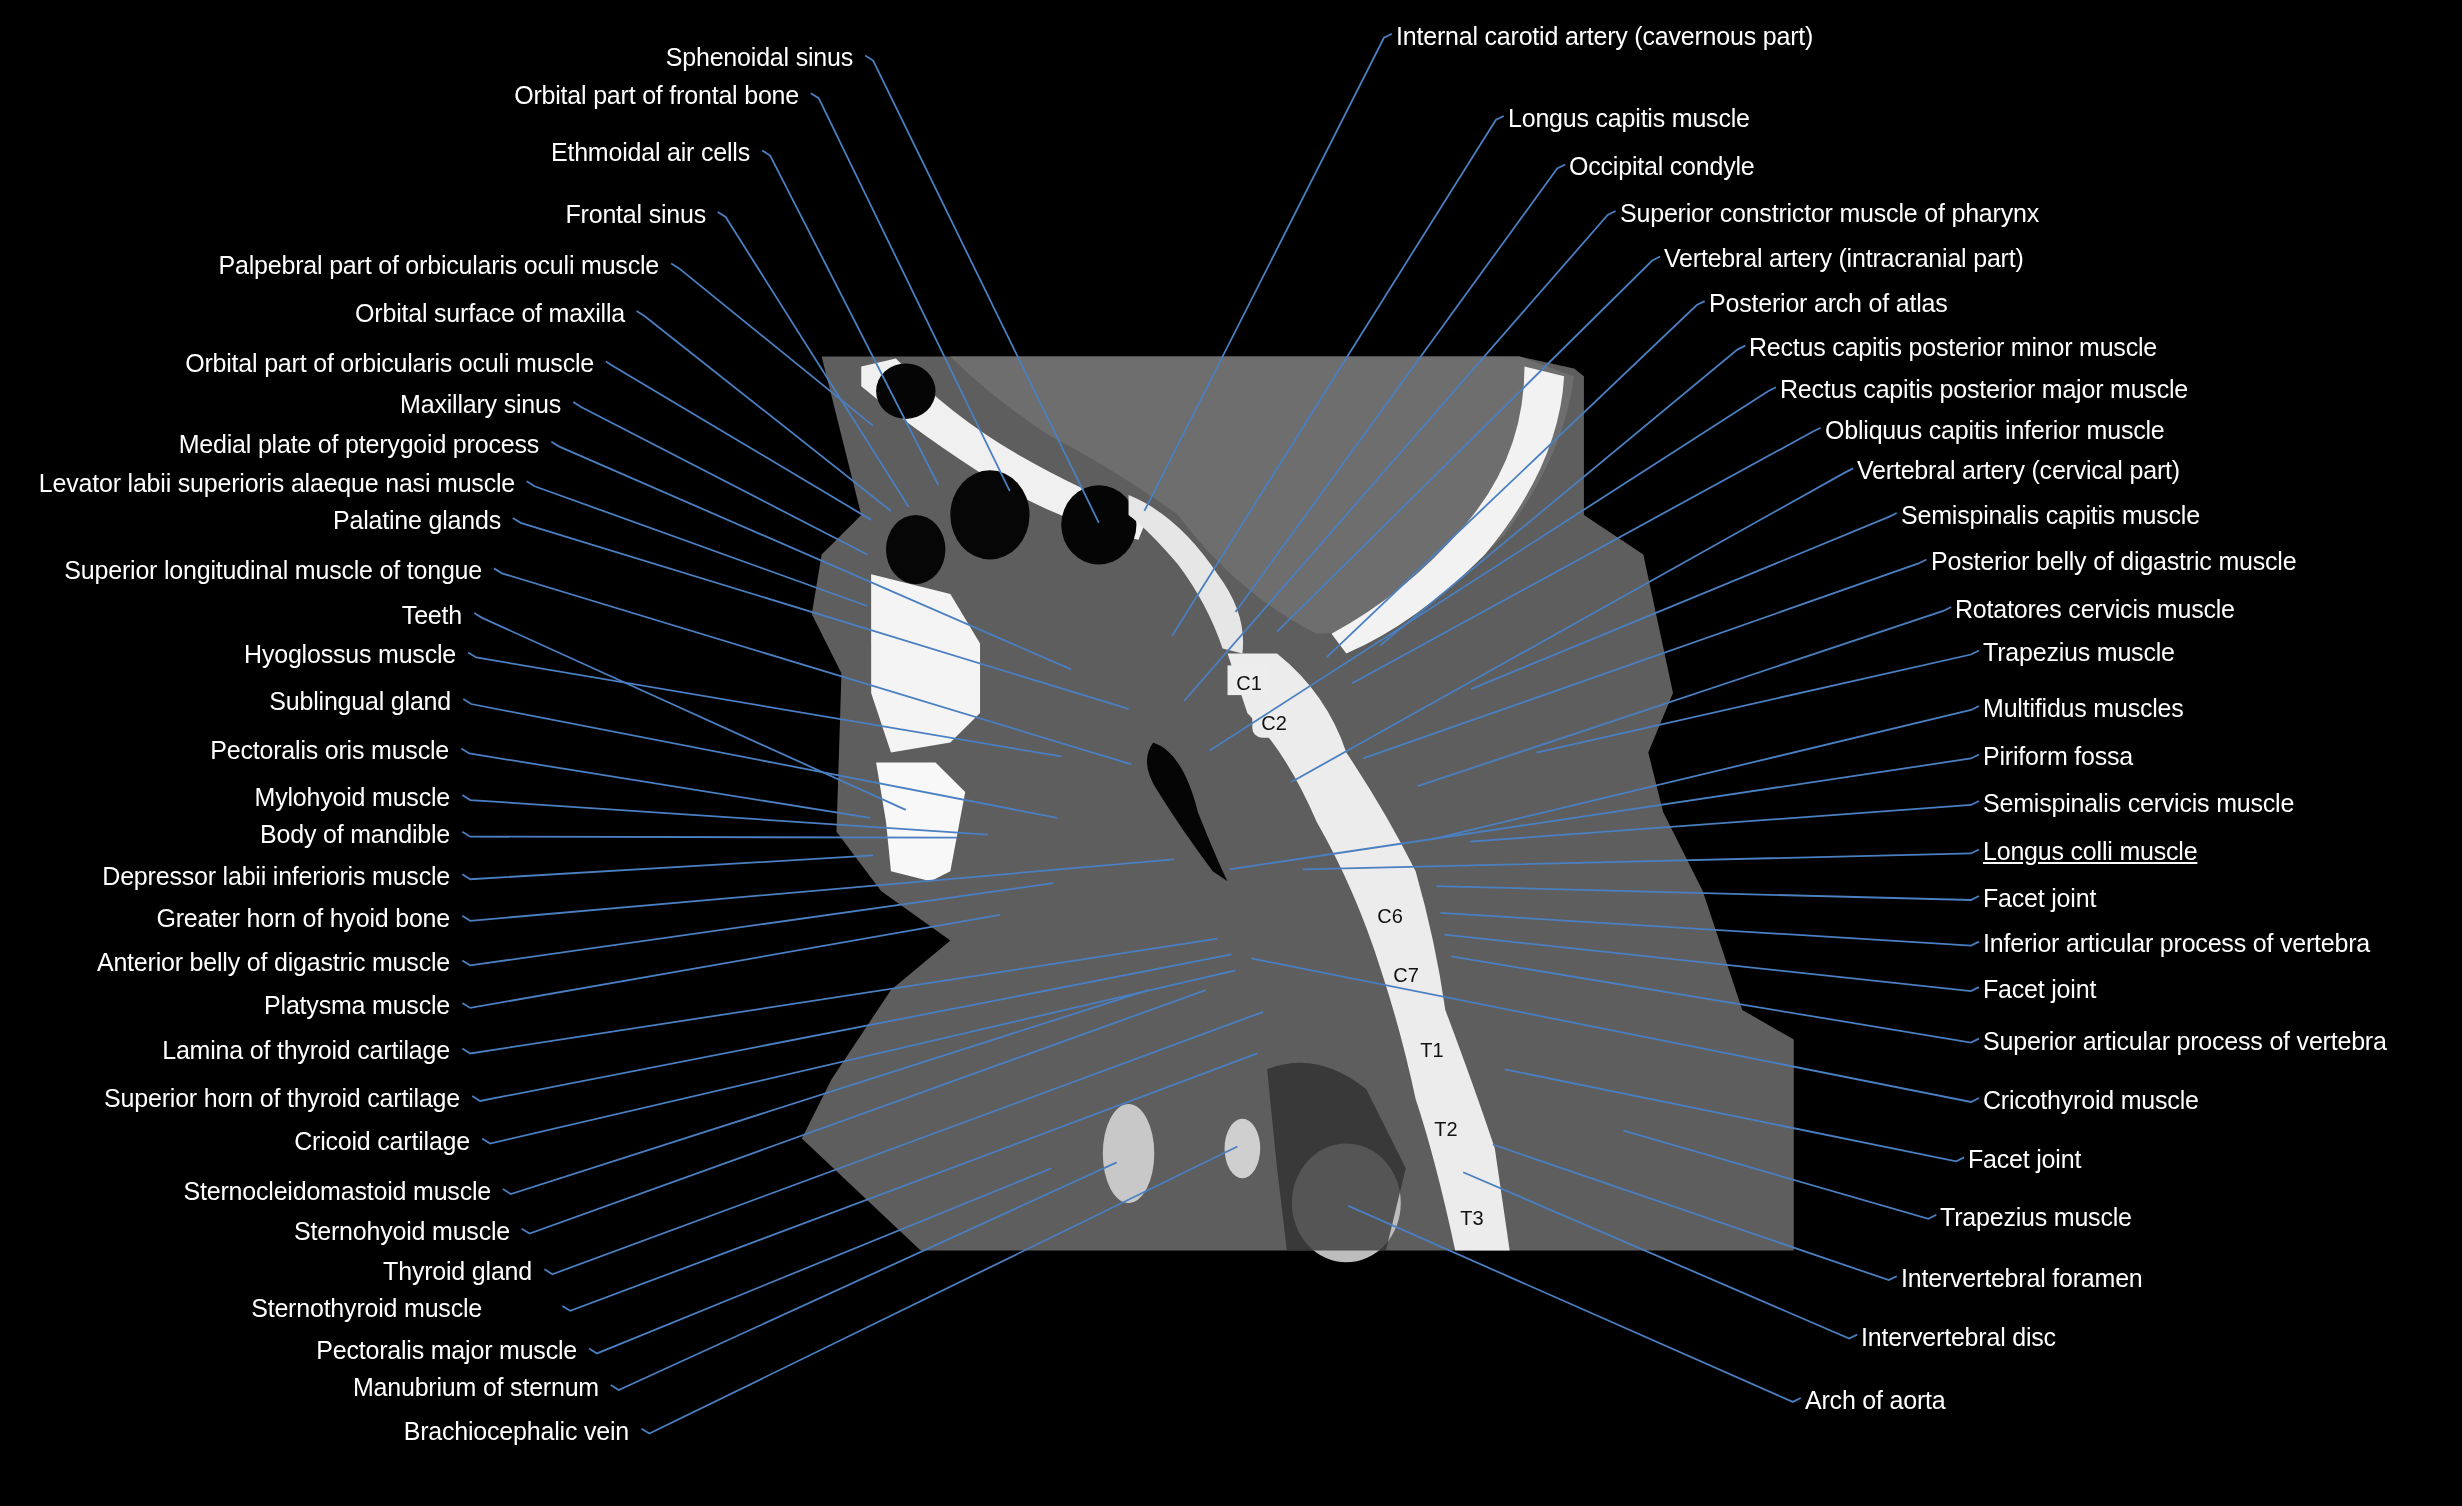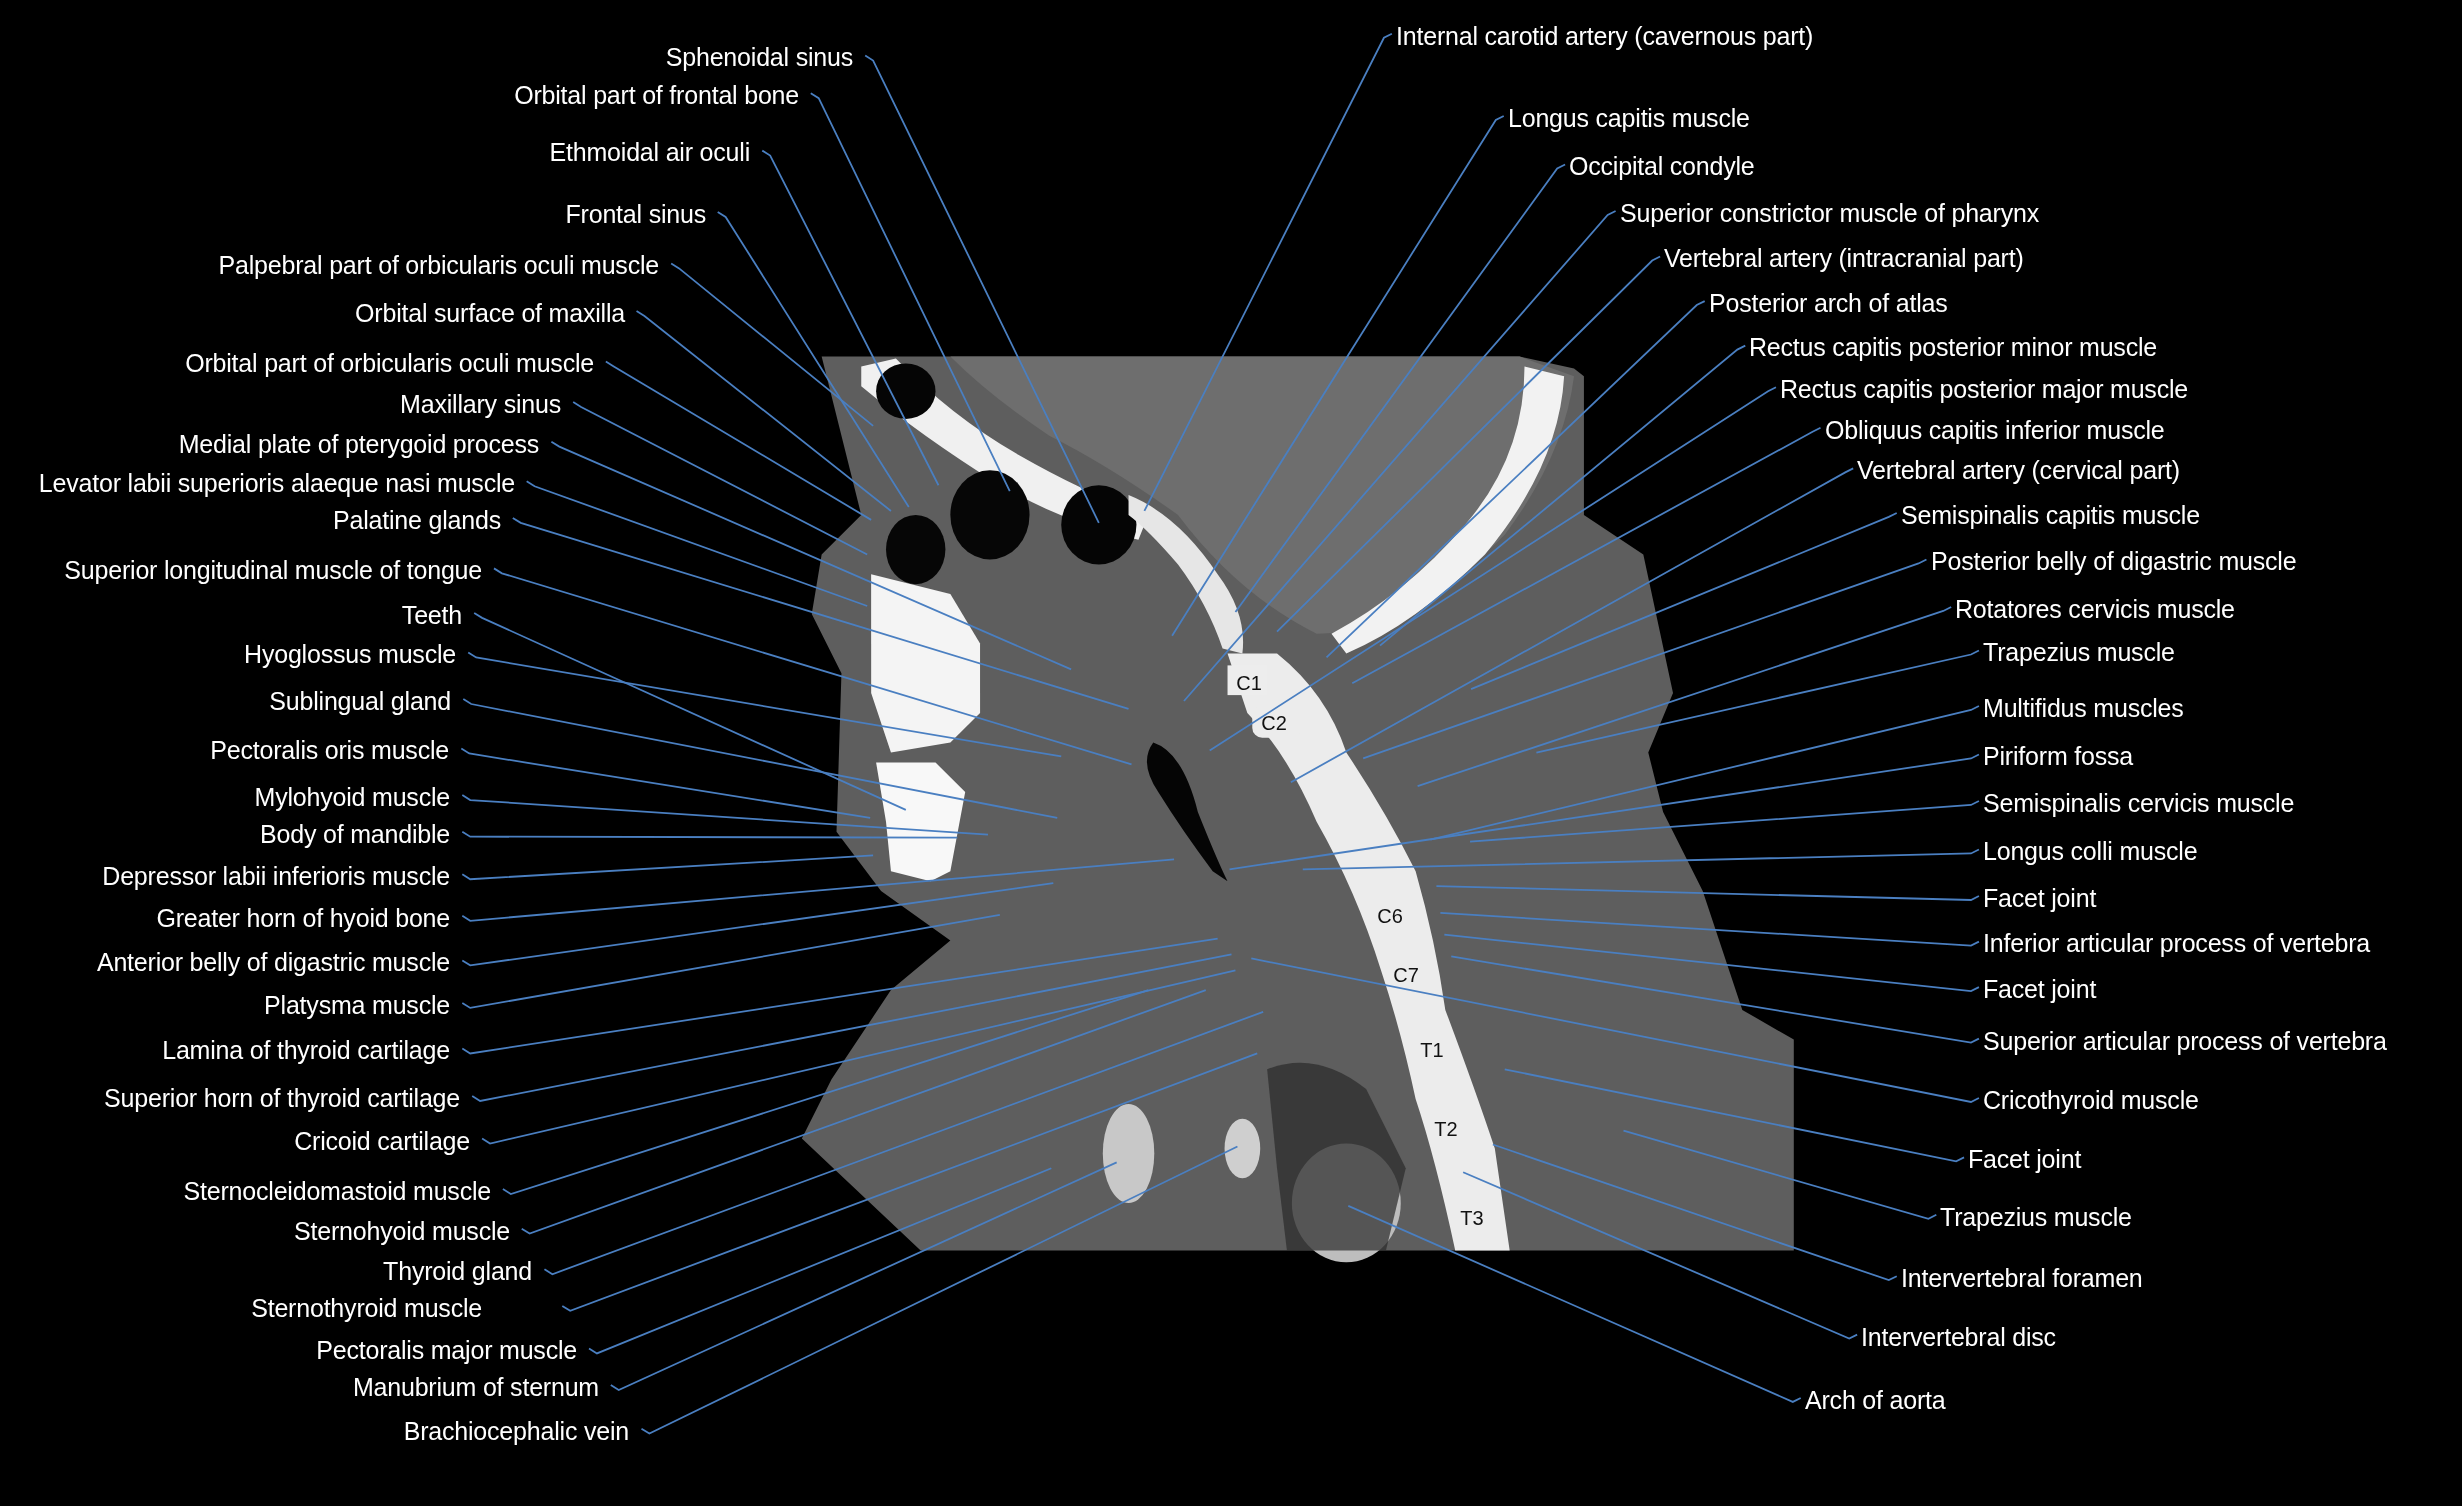--- a/index.html
+++ b/index.html
@@ -119,21 +119,21 @@
       <polyline points="1984,1169 1976,1173 1520,1080" stroke="#4a7fc1" stroke-width="1.8" fill="none"></polyline>
       <polyline points="1956,1227 1948,1231 1640,1142" stroke="#4a7fc1" stroke-width="1.8" fill="none"></polyline>
       <polyline points="1916,1289 1908,1293 1508,1156" stroke="#4a7fc1" stroke-width="1.8" fill="none"></polyline>
       <polyline points="1876,1348 1868,1352 1478,1184" stroke="#4a7fc1" stroke-width="1.8" fill="none"></polyline>
       <polyline points="1819,1412 1811,1416 1362,1218" stroke="#4a7fc1" stroke-width="1.8" fill="none"></polyline>
     </svg>
 
   <div id="labels">
       <div class="lbl left" style="right: 1609px; top: 57px;">Sphenoidal sinus</div>
       <div class="lbl left" style="right: 1663px; top: 95px;">Orbital part of frontal bone</div>
-      <div class="lbl left" style="right: 1712px; top: 152px;">Ethmoidal air oculi</div>
+      <div class="lbl left" style="right: 1712px; top: 152px;">Ethmoidal air cells</div>
       <div class="lbl left" style="right: 1756px; top: 214px;">Frontal sinus</div>
       <div class="lbl left" style="right: 1803px; top: 265px;">Palpebral part of orbicularis oculi muscle</div>
       <div class="lbl left" style="right: 1837px; top: 313px;">Orbital surface of maxilla</div>
       <div class="lbl left" style="right: 1868px; top: 363px;">Orbital part of orbicularis oculi muscle</div>
       <div class="lbl left" style="right: 1901px; top: 404px;">Maxillary sinus</div>
       <div class="lbl left" style="right: 1923px; top: 444px;">Medial plate of pterygoid process</div>
       <div class="lbl left" style="right: 1947px; top: 483px;">Levator labii superioris alaeque nasi muscle</div>
       <div class="lbl left" style="right: 1961px; top: 520px;">Palatine glands</div>
       <div class="lbl left" style="right: 1980px; top: 570px;">Superior longitudinal muscle of tongue</div>
       <div class="lbl left" style="right: 2000px; top: 615px;">Teeth</div>
@@ -166,21 +166,21 @@
       <div class="lbl right" style="left: 1780px; top: 389px;">Rectus capitis posterior major muscle</div>
       <div class="lbl right" style="left: 1825px; top: 430px;">Obliquus capitis inferior muscle</div>
       <div class="lbl right" style="left: 1857px; top: 470px;">Vertebral artery (cervical part)</div>
       <div class="lbl right" style="left: 1901px; top: 515px;">Semispinalis capitis muscle</div>
       <div class="lbl right" style="left: 1931px; top: 561px;">Posterior belly of digastric muscle</div>
       <div class="lbl right" style="left: 1955px; top: 609px;">Rotatores cervicis muscle</div>
       <div class="lbl right" style="left: 1983px; top: 652px;">Trapezius muscle</div>
       <div class="lbl right" style="left: 1983px; top: 708px;">Multifidus muscles</div>
       <div class="lbl right" style="left: 1983px; top: 756px;">Piriform fossa</div>
       <div class="lbl right" style="left: 1983px; top: 803px;">Semispinalis cervicis muscle</div>
-      <div class="lbl right" style="left: 1983px; top: 851px;">Longus colli muscle</div>
+      <div class="lbl right" style="left: 1983px; top: 851px; text-decoration: underline;">Longus colli muscle</div>
       <div class="lbl right" style="left: 1983px; top: 898px;">Facet joint</div>
       <div class="lbl right" style="left: 1983px; top: 943px;">Inferior articular process of vertebra</div>
       <div class="lbl right" style="left: 1983px; top: 989px;">Facet joint</div>
       <div class="lbl right" style="left: 1983px; top: 1041px;">Superior articular process of vertebra</div>
       <div class="lbl right" style="left: 1983px; top: 1100px;">Cricothyroid muscle</div>
       <div class="lbl right" style="left: 1968px; top: 1159px;">Facet joint</div>
       <div class="lbl right" style="left: 1940px; top: 1217px;">Trapezius muscle</div>
       <div class="lbl right" style="left: 1901px; top: 1278px;">Intervertebral foramen</div>
       <div class="lbl right" style="left: 1861px; top: 1337px;">Intervertebral disc</div>
       <div class="lbl right" style="left: 1805px; top: 1400px;">Arch of aorta</div>

